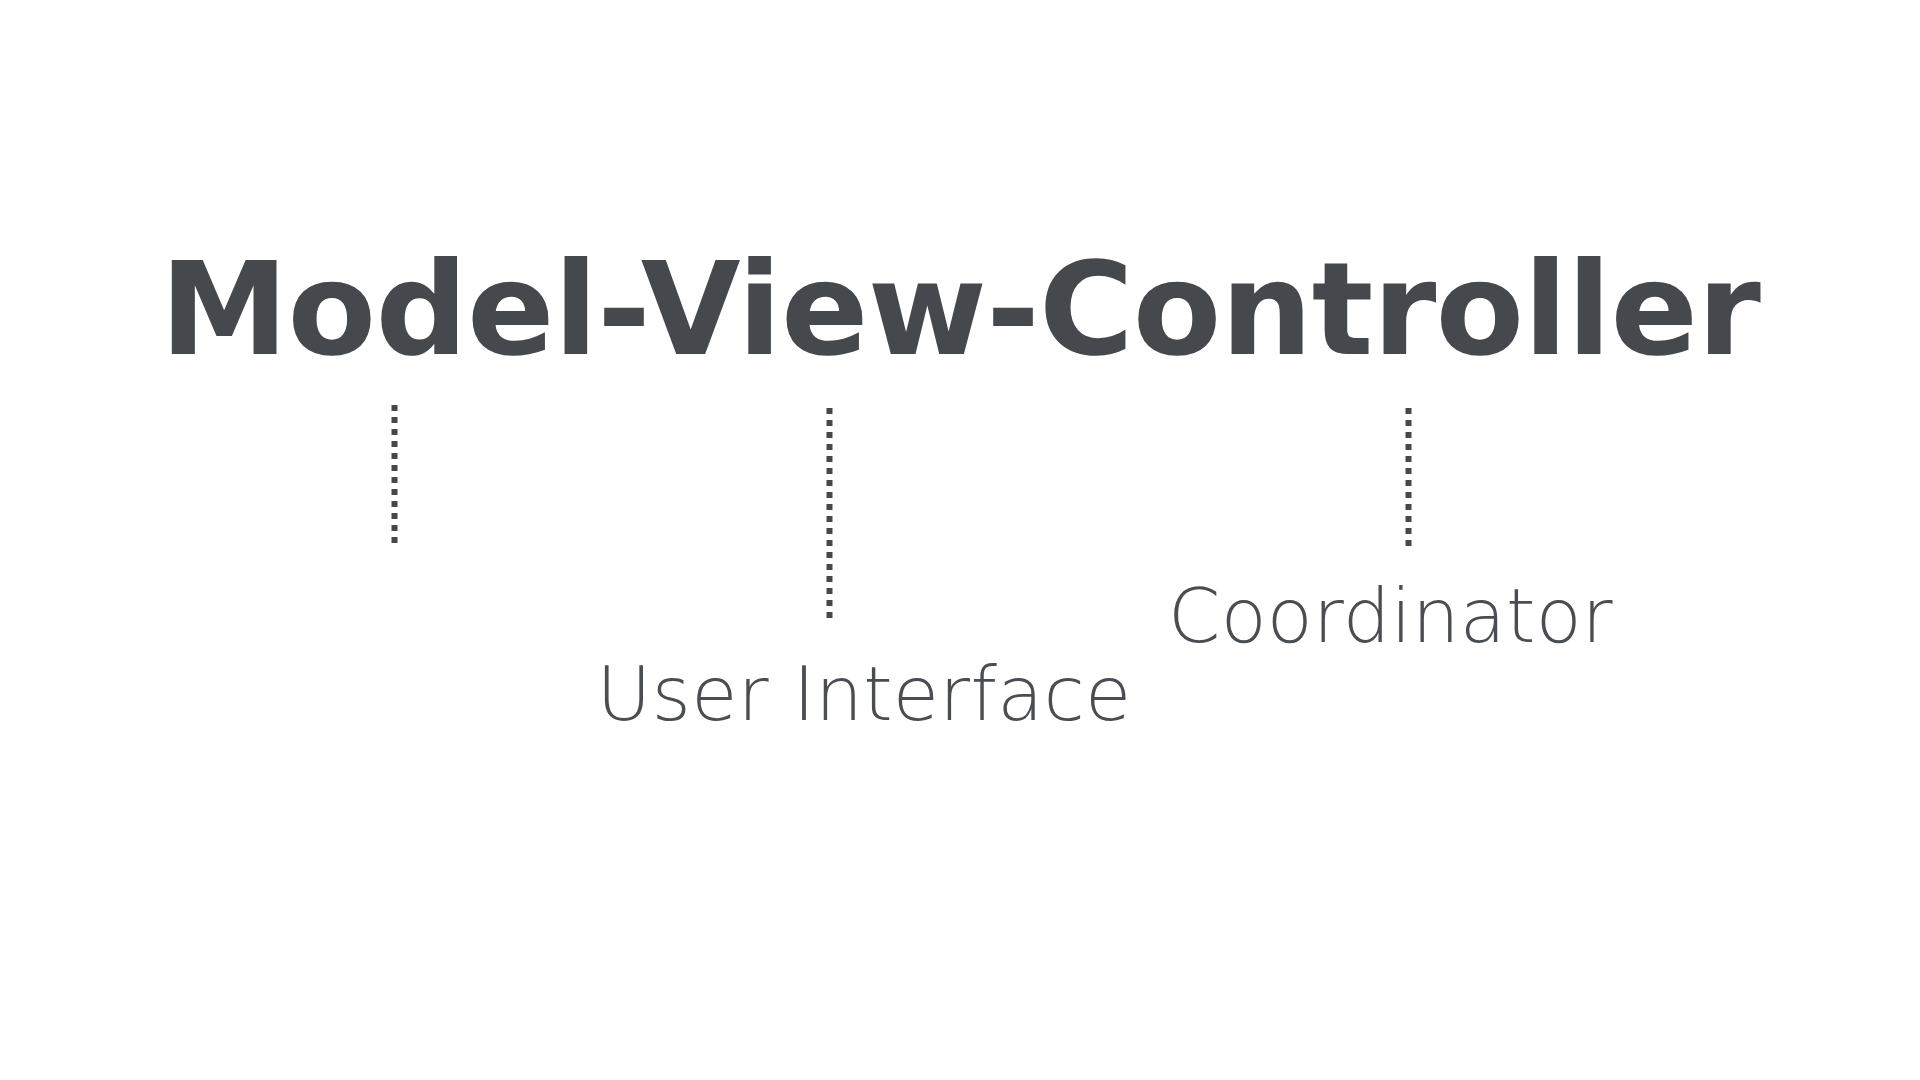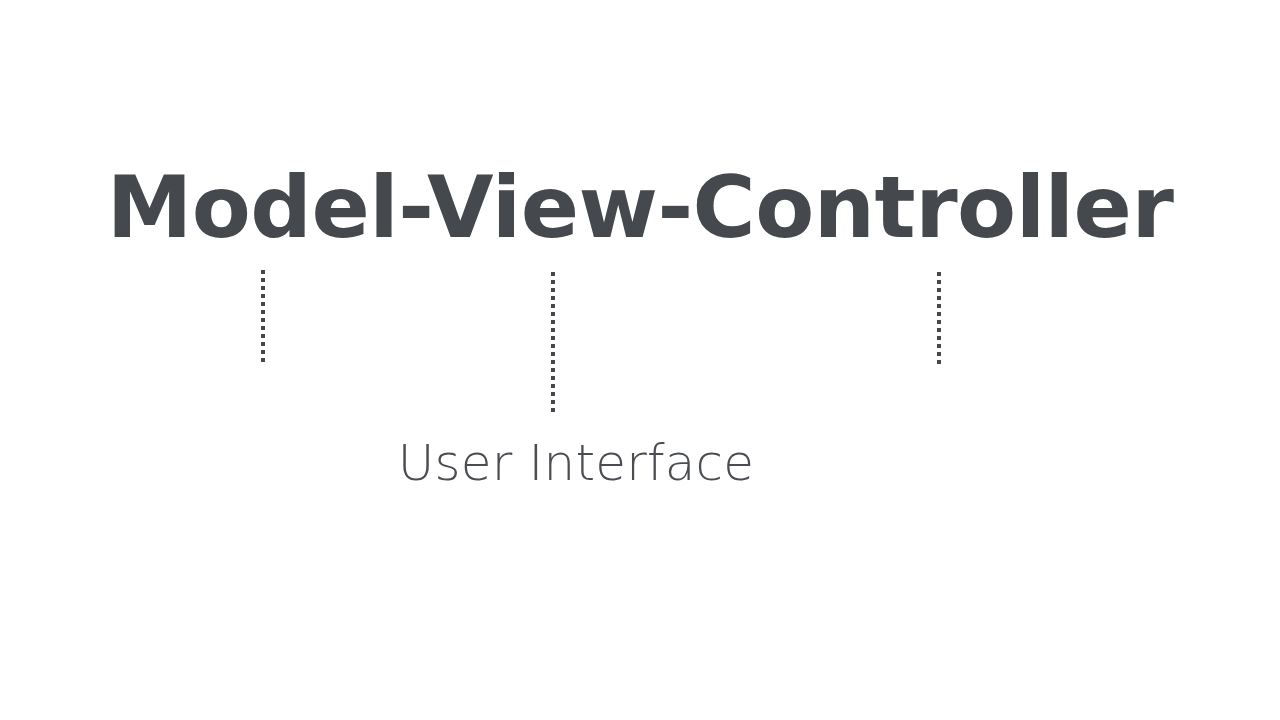--- a/index.html
+++ b/index.html
@@ -74,14 +74,15 @@
 
   <div class="connector" style="left:261px; top:270px; height:92px;"></div>
 
   <div class="connector" style="left:551px; top:272px; height:144px;"></div>
 
   <div class="connector" style="left:937px; top:272px; height:92px;"></div>
 
 
   <div class="leaf-label" style="left:576px; top:438px;">User Interface</div>
 
+  <div class="leaf-label" style="left:927px; top:386px;">Coordinator</div>
 
 </div>
 
 </body></html>

